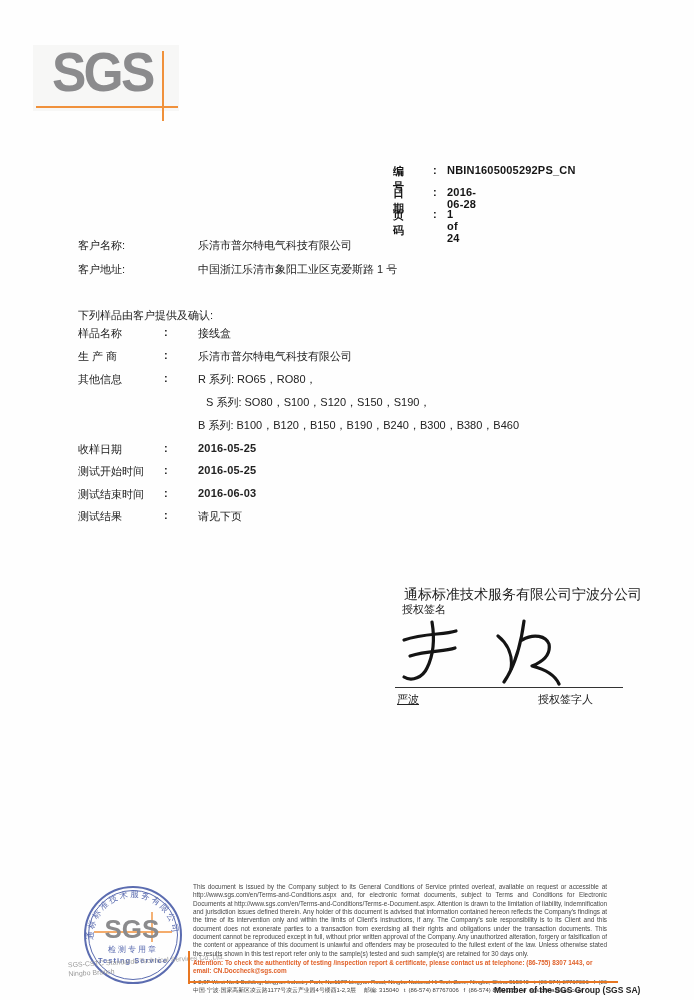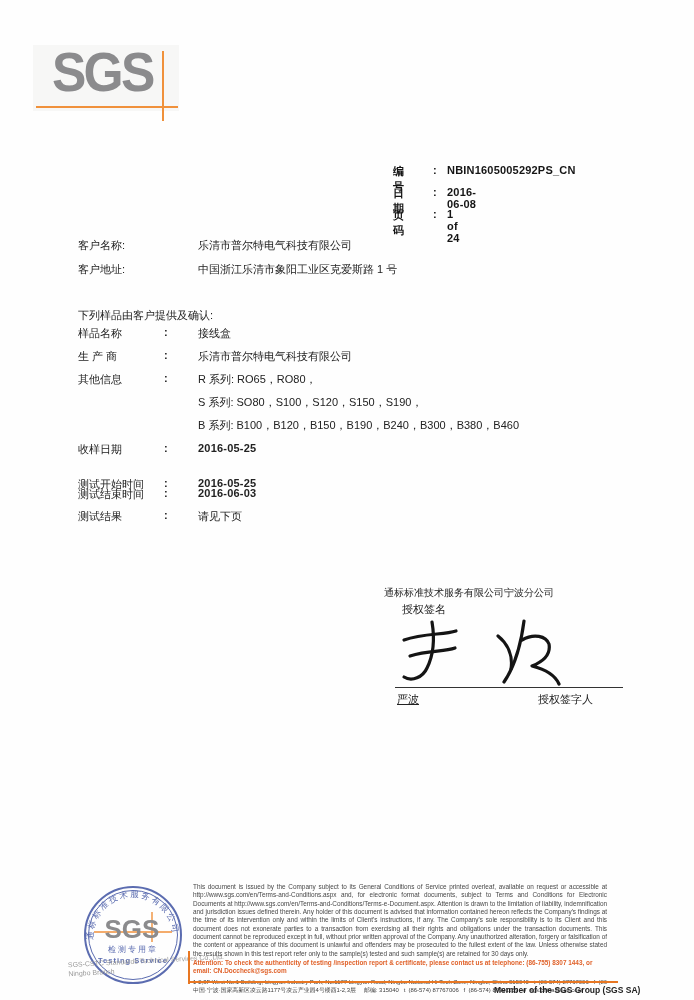--- a/index.html
+++ b/index.html
@@ -24,21 +24,21 @@
   .meta-colon{position:absolute;left:433px;}
   .meta-value{position:absolute;left:447px;letter-spacing:.2px;}
   
   .body-row{height:16px;font-size:11px;color:#222;width:611px;}
   .lbl{position:absolute;left:78px;}
   .col{position:absolute;left:164px;font-weight:bold;}
   .val{position:absolute;left:198px;}
   .val-bold{font-weight:bold;letter-spacing:.2px;}
   .intro{left:78px;top:308px;font-size:11px;color:#222;}
   
-  .sig-company{left:384px;top:586px;font-size:10px;color:#222;}
+  .sig-company{left:404px;top:586px;font-size:14px;color:#222;}
   .sig-caption{left:402px;top:602px;font-size:11px;color:#222;}
   .sig-draw{left:398px;top:616px;}
   .sig-line{left:395px;top:687px;width:228px;height:1px;background:#333;}
   .sig-name{left:397px;top:692px;font-size:11px;color:#222;text-decoration:underline;}
   .sig-role{left:538px;top:692px;font-size:11px;color:#222;}
   
   .stamp{left:82px;top:884px;}
   .stamp-overlay{left:68px;top:956px;width:160px;font-size:7px;color:#9b9b9b;
     transform:rotate(-3deg);line-height:1.35;}
   .foot-text{left:193px;top:883px;width:414px;}
@@ -61,21 +61,21 @@
 
 
   <div class="abs meta-row" style="top:164px;">
     <span class="meta-label">编号</span>
     <span class="meta-colon">:</span>
     <span class="meta-value">NBIN1605005292PS_CN</span>
   </div>
   <div class="abs meta-row" style="top:186px;">
     <span class="meta-label">日期</span>
     <span class="meta-colon">:</span>
-    <span class="meta-value">2016-06-08</span>
+    <span class="meta-value">2016-06-28</span>
   </div>
   <div class="abs meta-row" style="top:208px;">
     <span class="meta-label">页码</span>
     <span class="meta-colon">:</span>
     <span class="meta-value">1 of 24</span>
   </div>
 
   <div class="abs body-row" style="top:238px;">
     <span class="lbl">客户名称:</span>
     <span class="val">乐清市普尔特电气科技有限公司</span>
@@ -95,32 +95,32 @@
   <div class="abs body-row" style="top:349px;">
     <span class="lbl">生 产 商</span>
     <span class="col">:</span>
     <span class="val">乐清市普尔特电气科技有限公司</span>
   </div>
   <div class="abs body-row" style="top:372px;">
     <span class="lbl">其他信息</span>
     <span class="col">:</span>
     <span class="val">R 系列: RO65，RO80，</span>
   </div>
-  <div class="abs body-row" style="top:395px;">
+  <div class="abs body-row" style="top:395px;margin-left:8px;">
     <span class="val">S 系列: SO80，S100，S120，S150，S190，</span>
   </div>
   <div class="abs body-row" style="top:418px;">
     <span class="val">B 系列: B100，B120，B150，B190，B240，B300，B380，B460</span>
   </div>
   <div class="abs body-row" style="top:442px;">
     <span class="lbl">收样日期</span>
     <span class="col">:</span>
     <span class="val val-bold">2016-05-25</span>
   </div>
-  <div class="abs body-row" style="top:464px;margin-top:13px;">
+  <div class="abs body-row" style="top:464px;">
     <span class="lbl">测试开始时间</span>
     <span class="col">:</span>
     <span class="val val-bold">2016-05-25</span>
   </div>
   <div class="abs body-row" style="top:487px;">
     <span class="lbl">测试结束时间</span>
     <span class="col">:</span>
     <span class="val val-bold">2016-06-03</span>
   </div>
   <div class="abs body-row" style="top:509px;">

